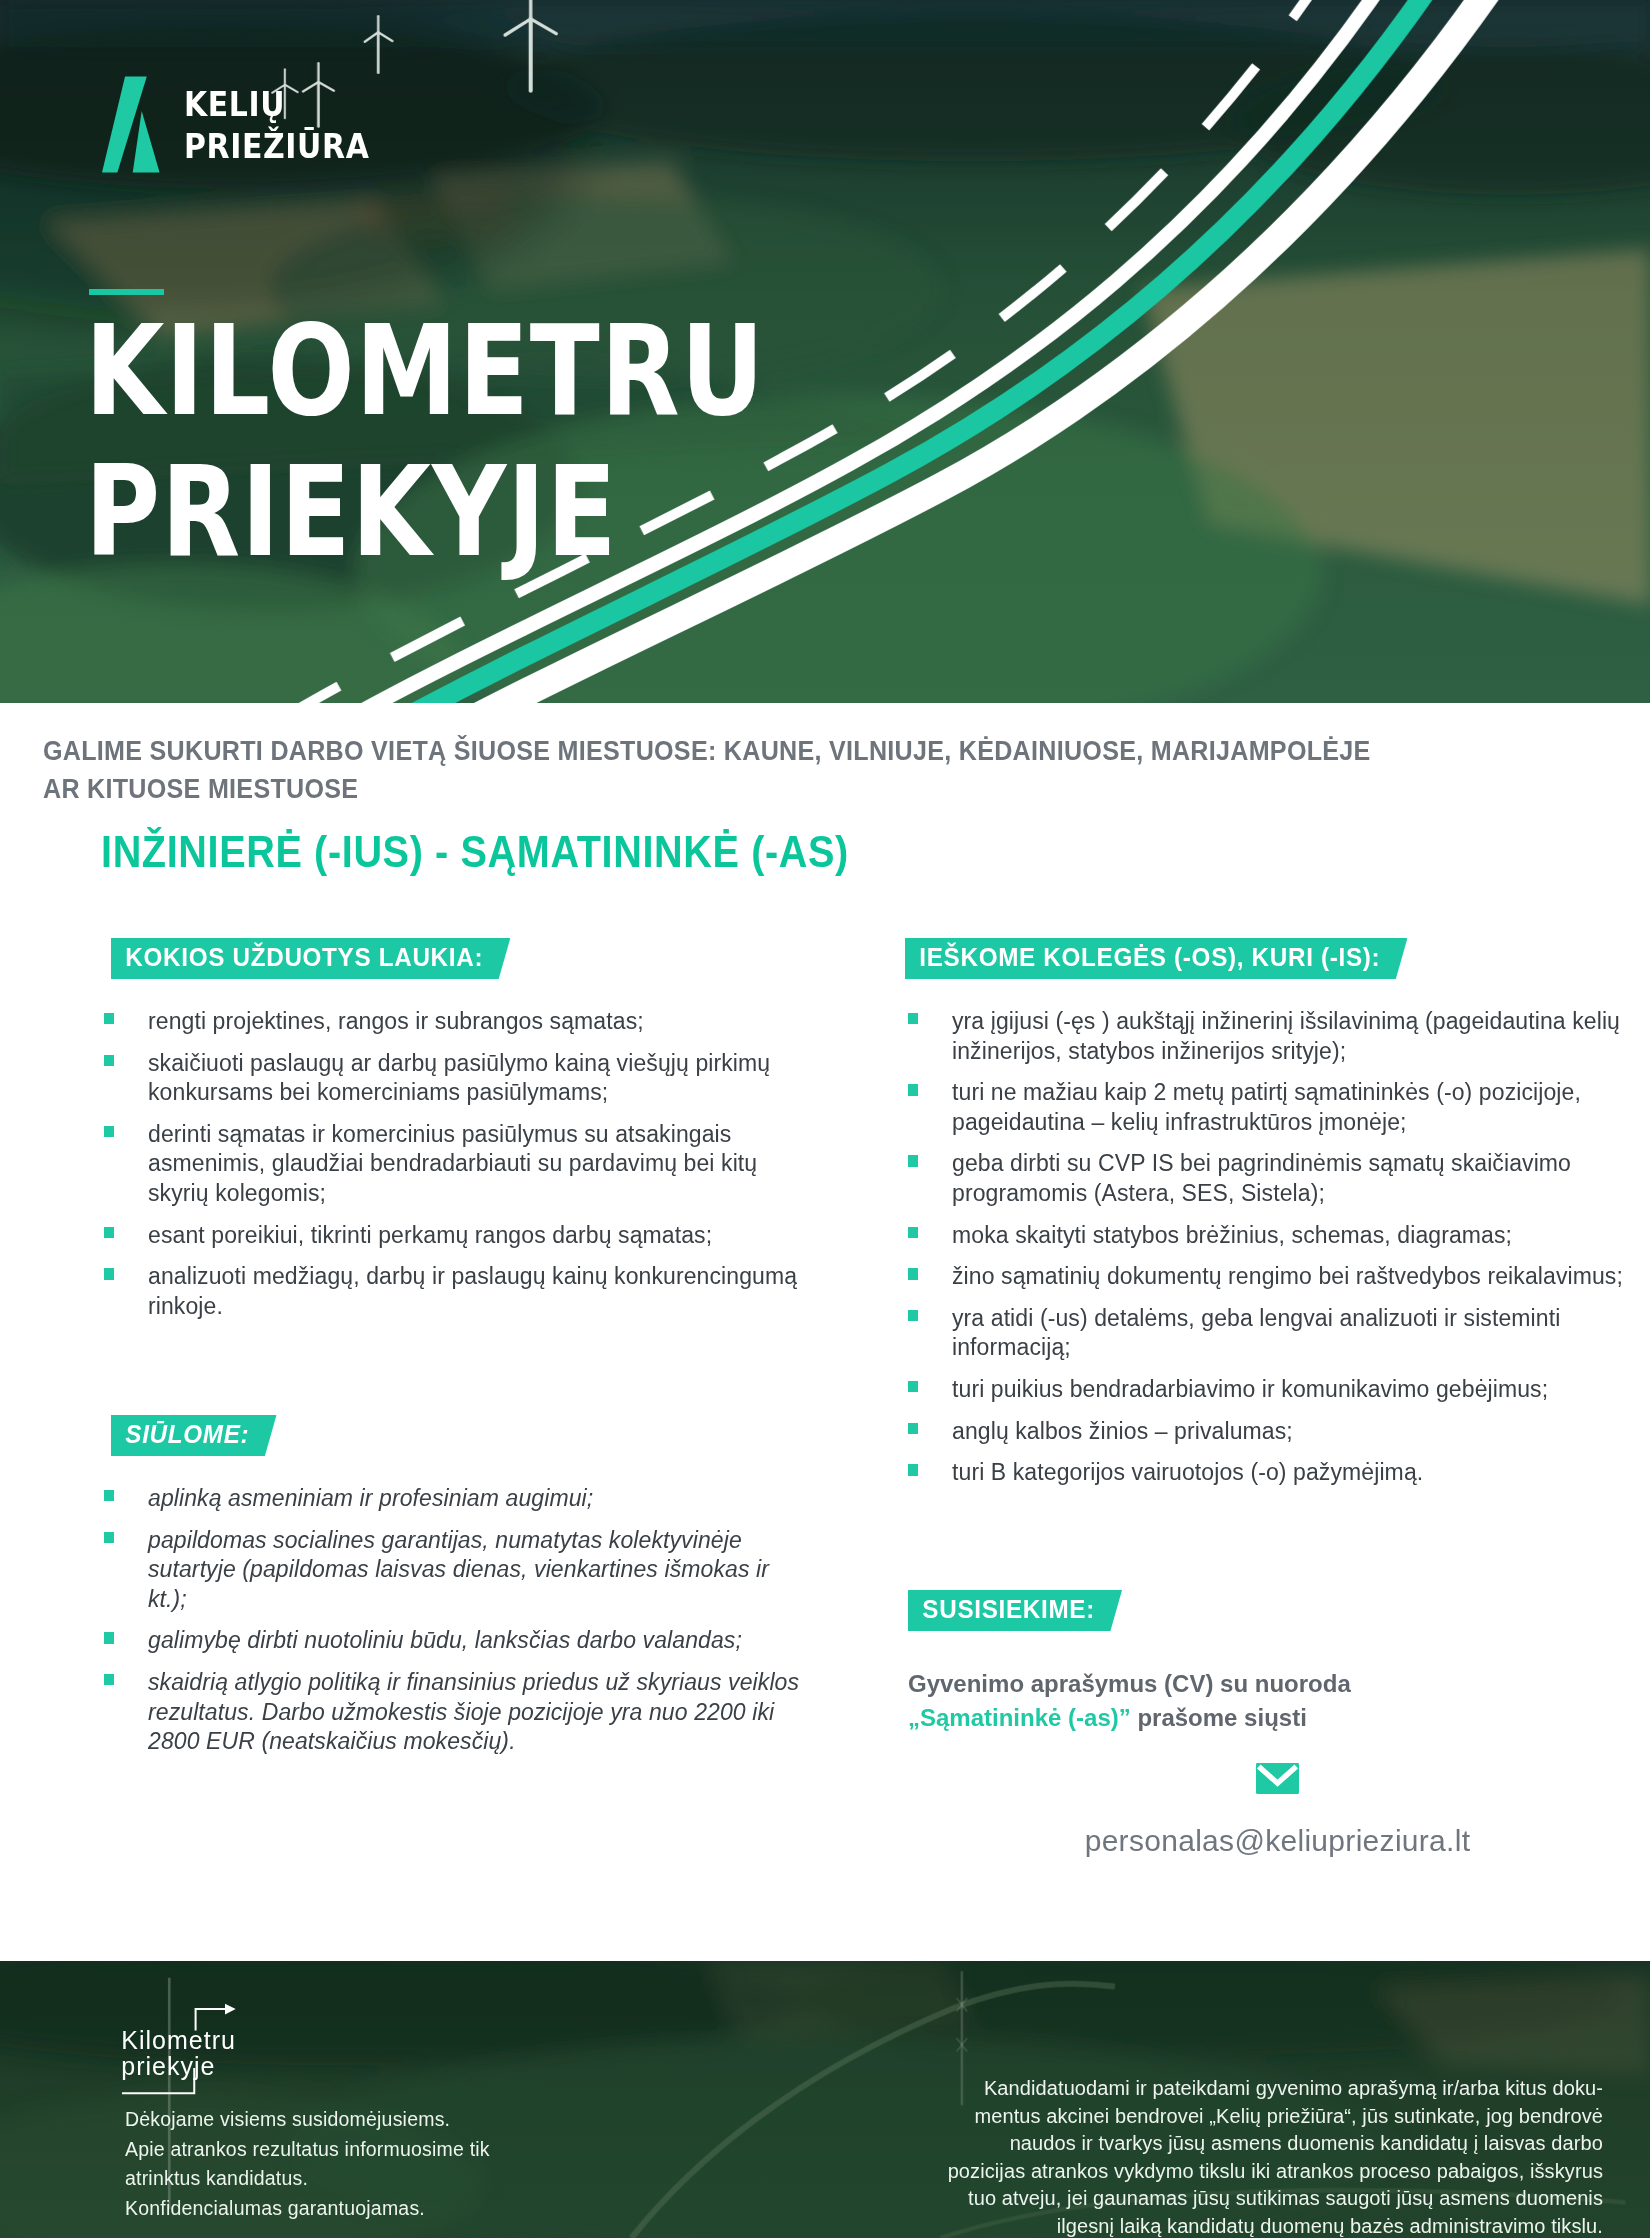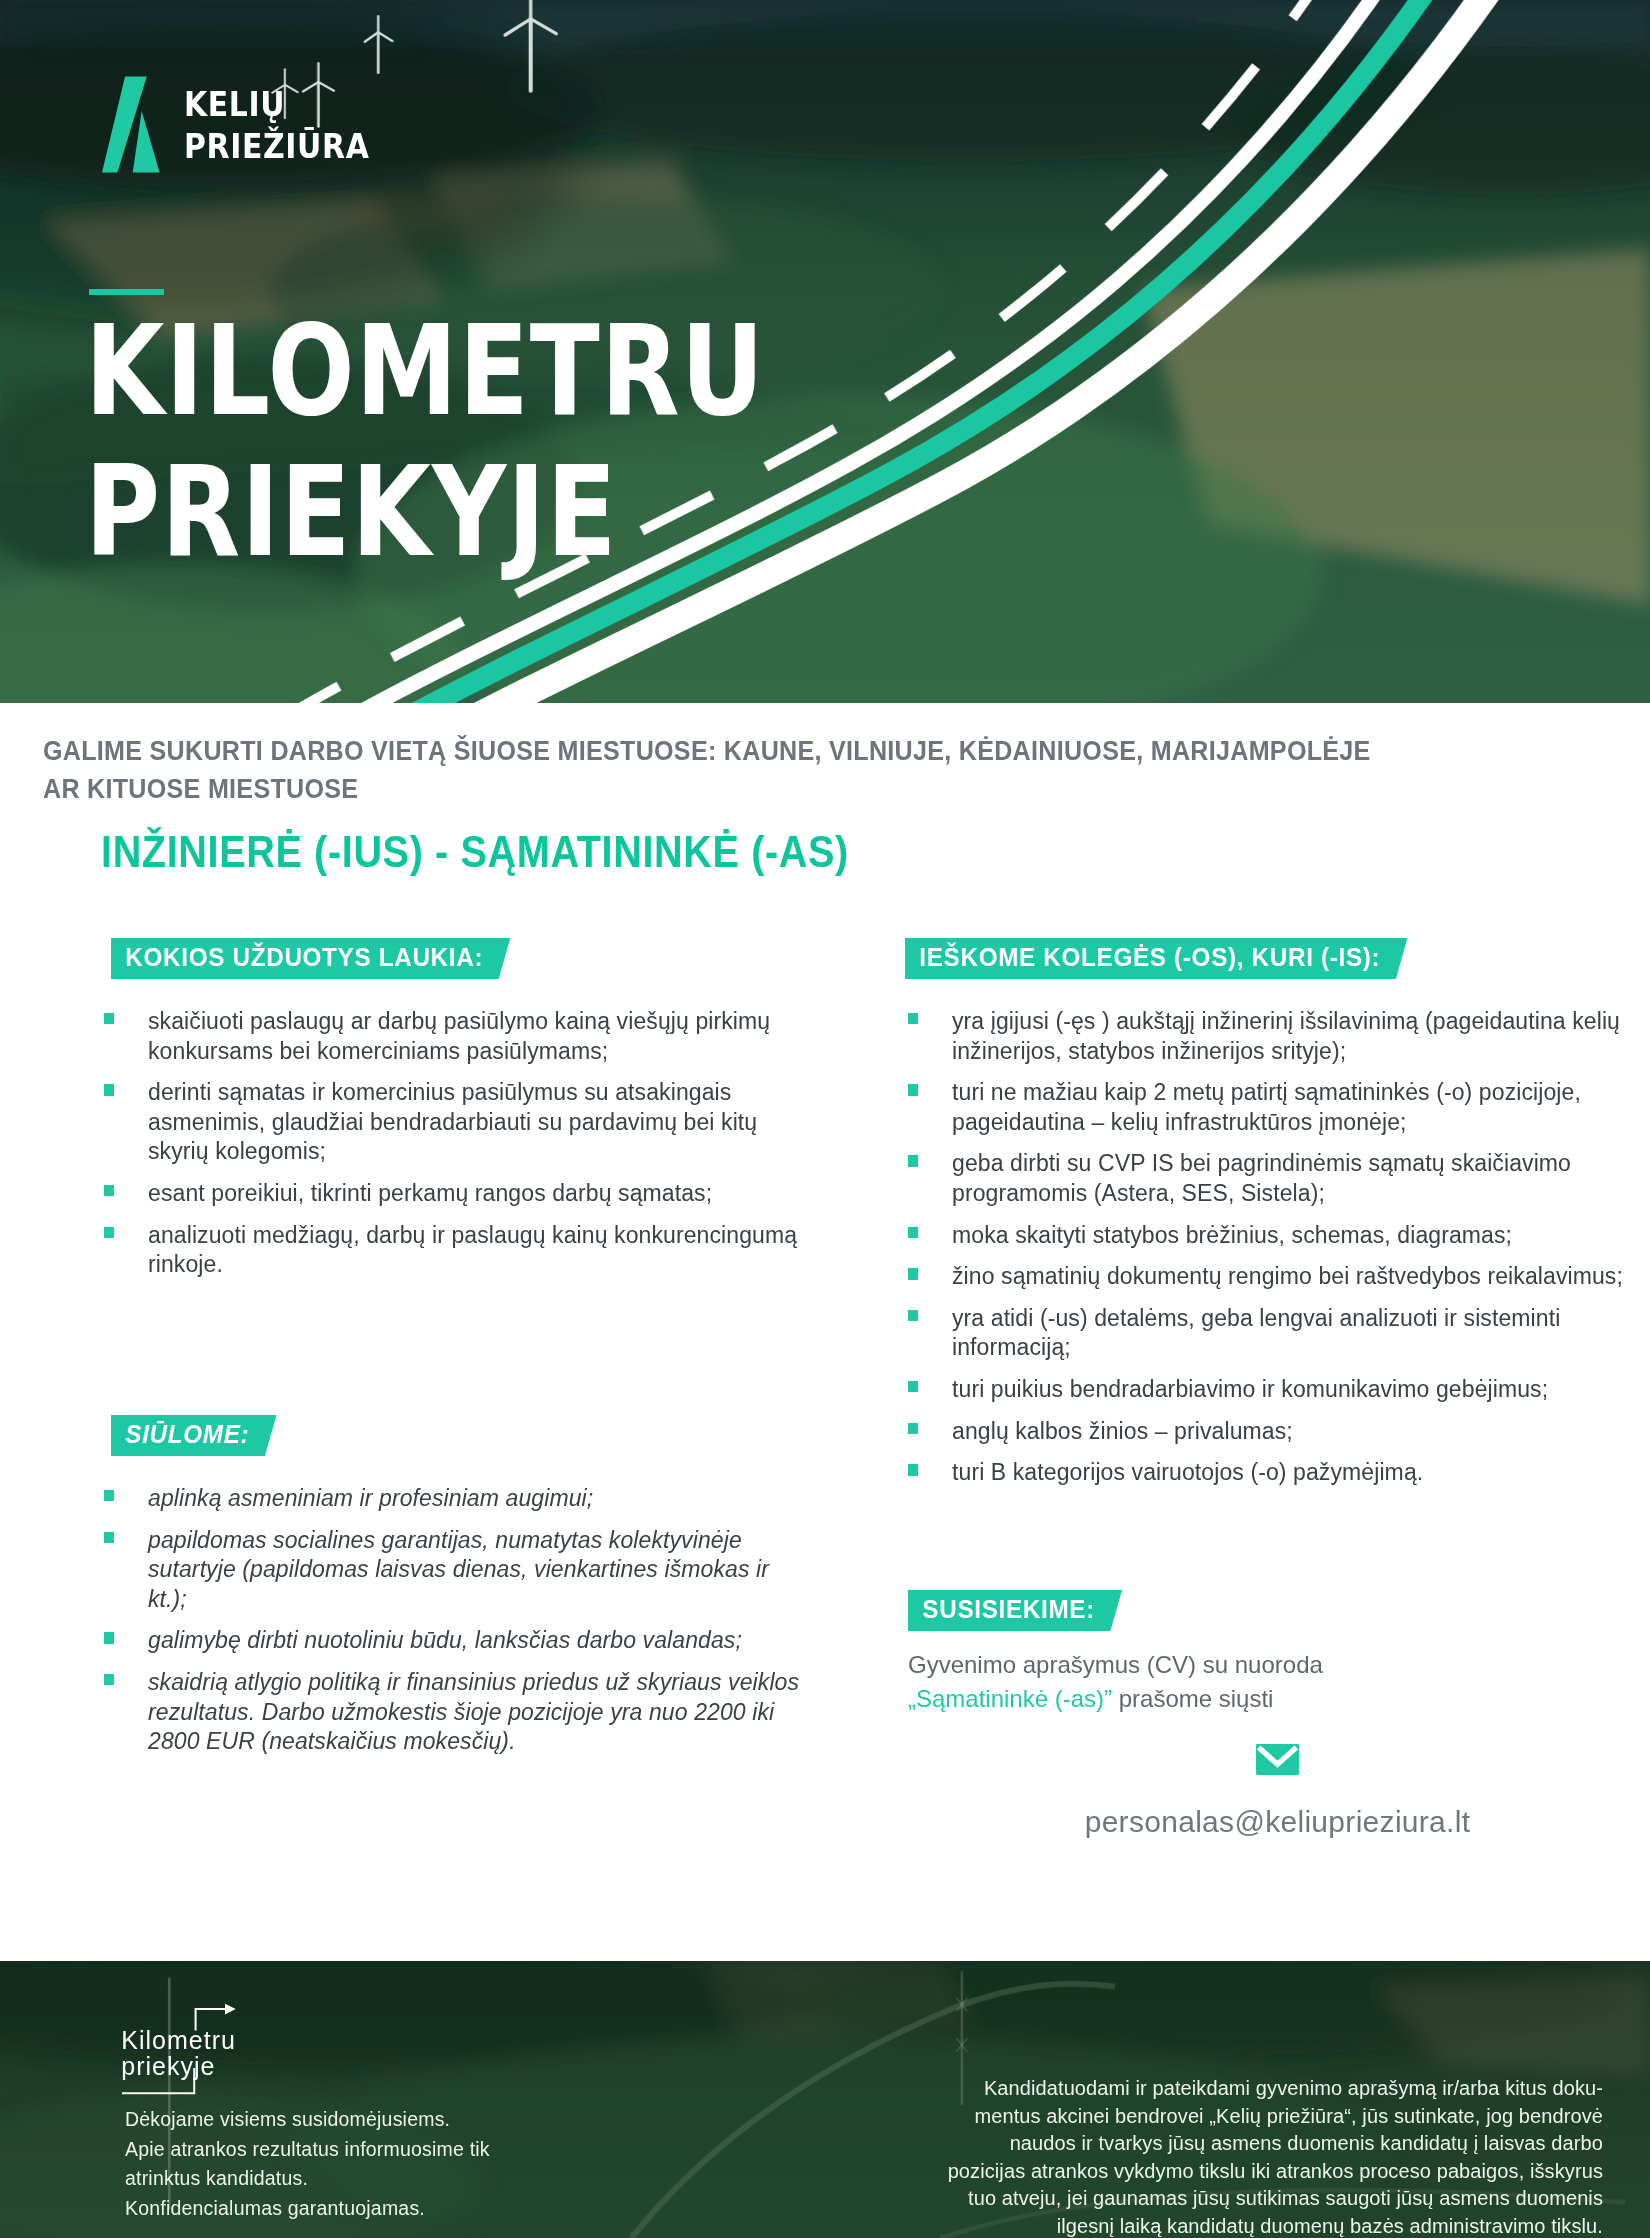--- a/index.html
+++ b/index.html
@@ -39,21 +39,21 @@
     clip-path:polygon(0 0, 100% 0, calc(100% - 12px) 100%, 0 100%);
     transform:scaleX(.97); transform-origin:left top; white-space:nowrap; }
   #tasks .badge, #offer .badge { margin-left:10px; }
 
   .bullets { list-style:none; margin:28px 0 0 0; padding:0; }
   .bullets li { position:relative; padding-left:47px; font-size:23px; line-height:29.6px;
     color:#3a4046; margin-bottom:12px; letter-spacing:0.1px; }
   .bullets li::before { content:""; position:absolute; left:2.7px; top:6px; width:10px; height:11.4px; background:#1fc9a4; }
 
   
-  .contact-line { margin-top:17px; font-size:24px; line-height:34px; color:#5f666d; }
+  .contact-line { margin-top:36px; font-size:24px; line-height:34px; color:#5f666d;font-weight:bold; }
   .contact-link { color:#1fc9a4; }
   .email-row { display:flex; align-items:center; gap:29.6px; margin-top:28px;flex-direction:column; }
   .email-icon svg { width:43px; height:31px; display:block; }
   .email-text { font-size:30px; color:#70767e; letter-spacing:0.3px; }
 
   
   .footer { position:absolute; left:0; top:1961px; width:1651px; height:277px; overflow:hidden; background:#24422e; }
   .footer-art { position:absolute; left:0; top:0; width:100%; height:100%; display:block; }
   .footer-logo { position:absolute; left:120px; top:40px; width:202px; height:107px; color:#ffffff; }
   .footer-logo .mark { position:absolute; left:0; top:0; width:202px; height:107px; }
@@ -151,20 +151,21 @@
   <div class="intro">
     <div>GALIME SUKURTI DARBO VIETĄ ŠIUOSE MIESTUOSE: KAUNE, VILNIUJE, KĖDAINIUOSE, MARIJAMPOLĖJE</div>
     <div>AR KITUOSE MIESTUOSE</div>
   </div>
 
   <div class="position-title">INŽINIERĖ (-IUS) - SĄMATININKĖ (-AS)</div>
 
   <section class="col" id="tasks">
     <div class="badge">KOKIOS UŽDUOTYS LAUKIA:</div>
     <ul class="bullets">
+        <li>rengti projektines, rangos ir subrangos sąmatas;</li>
         <li>skaičiuoti paslaugų ar darbų pasiūlymo kainą viešųjų pirkimų konkursams bei komerciniams pasiūlymams;</li>
         <li>derinti sąmatas ir komercinius pasiūlymus su atsakingais asmenimis, glaudžiai bendradarbiauti su pardavimų bei kitų skyrių kolegomis;</li>
         <li>esant poreikiui, tikrinti perkamų rangos darbų sąmatas;</li>
         <li>analizuoti medžiagų, darbų ir paslaugų kainų konkurencingumą rinkoje.</li>
       </ul>
   </section>
 
   <section class="col" id="requirements">
     <div class="badge">IEŠKOME KOLEGĖS (-OS), KURI (-IS):</div>
     <ul class="bullets">

